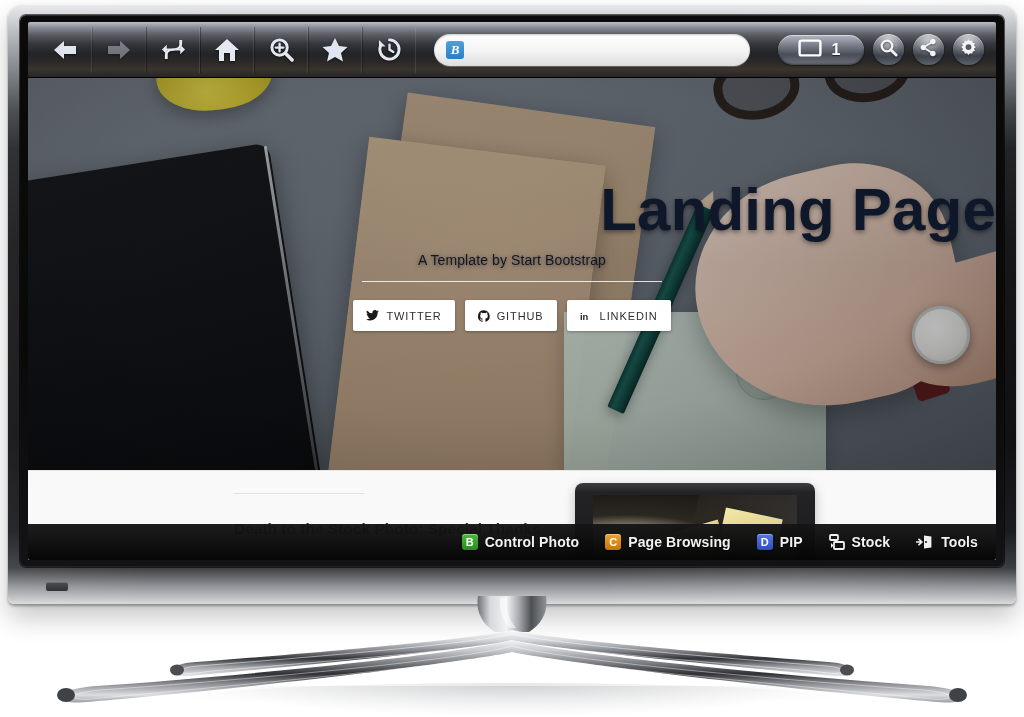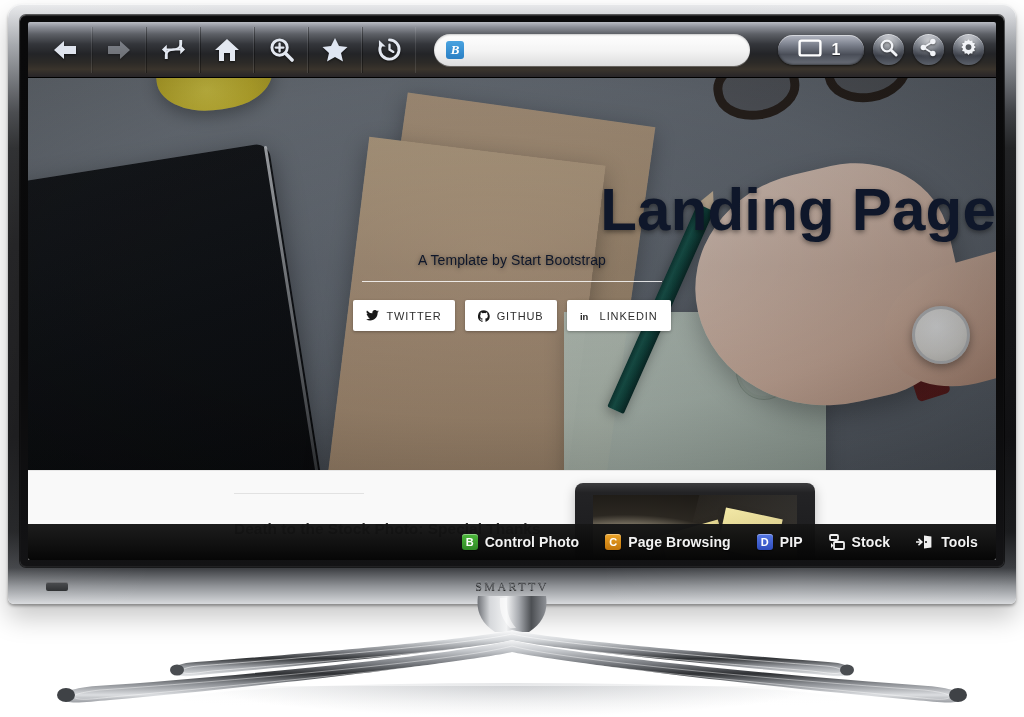--- a/index.html
+++ b/index.html
@@ -832,23 +832,20 @@
               <circle cx="10" cy="8" r="1" fill="#0b0b0b"></circle>
             </svg>
           </span>
           <span class="menu-label">Tools</span>
         </div>
       </div>
 
     </div>
   </div>
 
-  <div id="tv-brand-bar">
-    <span id="tv-brand">SMARTTV</span>
-  </div>
   <div id="tv-ir-sensor"></div>
 
 </div>
 
 <div id="tv-stand">
   <svg width="1024" height="121" viewBox="0 0 1024 121">
     <defs>
       <linearGradient id="chromeV" x1="0" y1="0" x2="0" y2="1">
         <stop offset="0%" stop-color="#f4f5f6"></stop>
         <stop offset="16%" stop-color="#c9ccd0"></stop>

